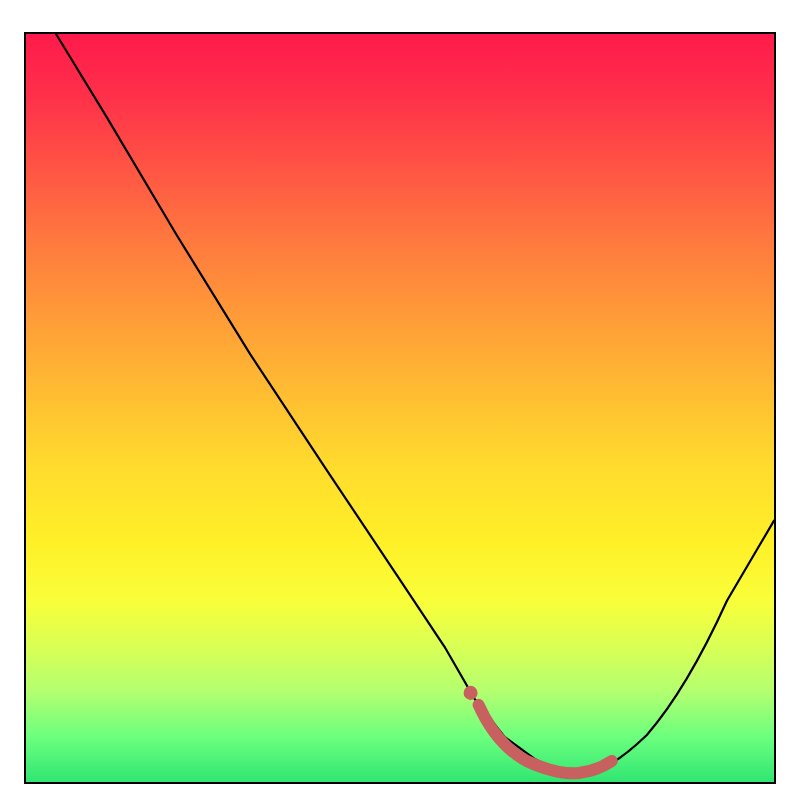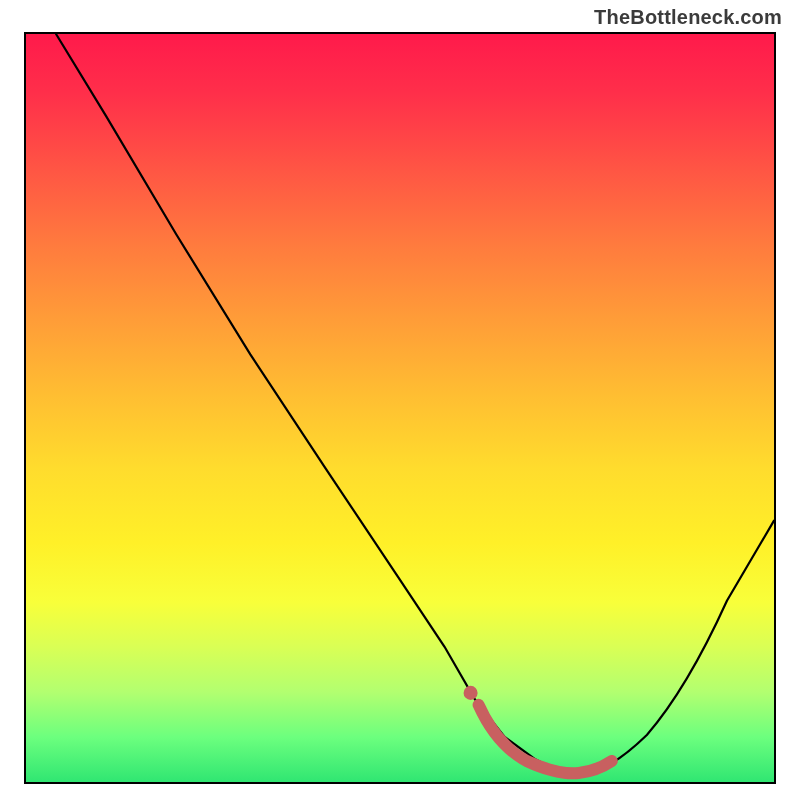--- a/index.html
+++ b/index.html
@@ -71,21 +71,20 @@
   }
   .curve circle.dot {
     fill: #c86060;
   }
 </style>
 </head>
 <body>
 
 <div class="wrap">
 
-  <div class="header-text">TheBottleneck.com</div>
 
   <div class="plot-area">
     <svg class="curve" viewBox="0 0 747 747" preserveAspectRatio="none">
 
       <path class="main" d="M 30 0
                L 80 82
                L 150 200
                L 224 320
                L 298 432
                L 374 546

